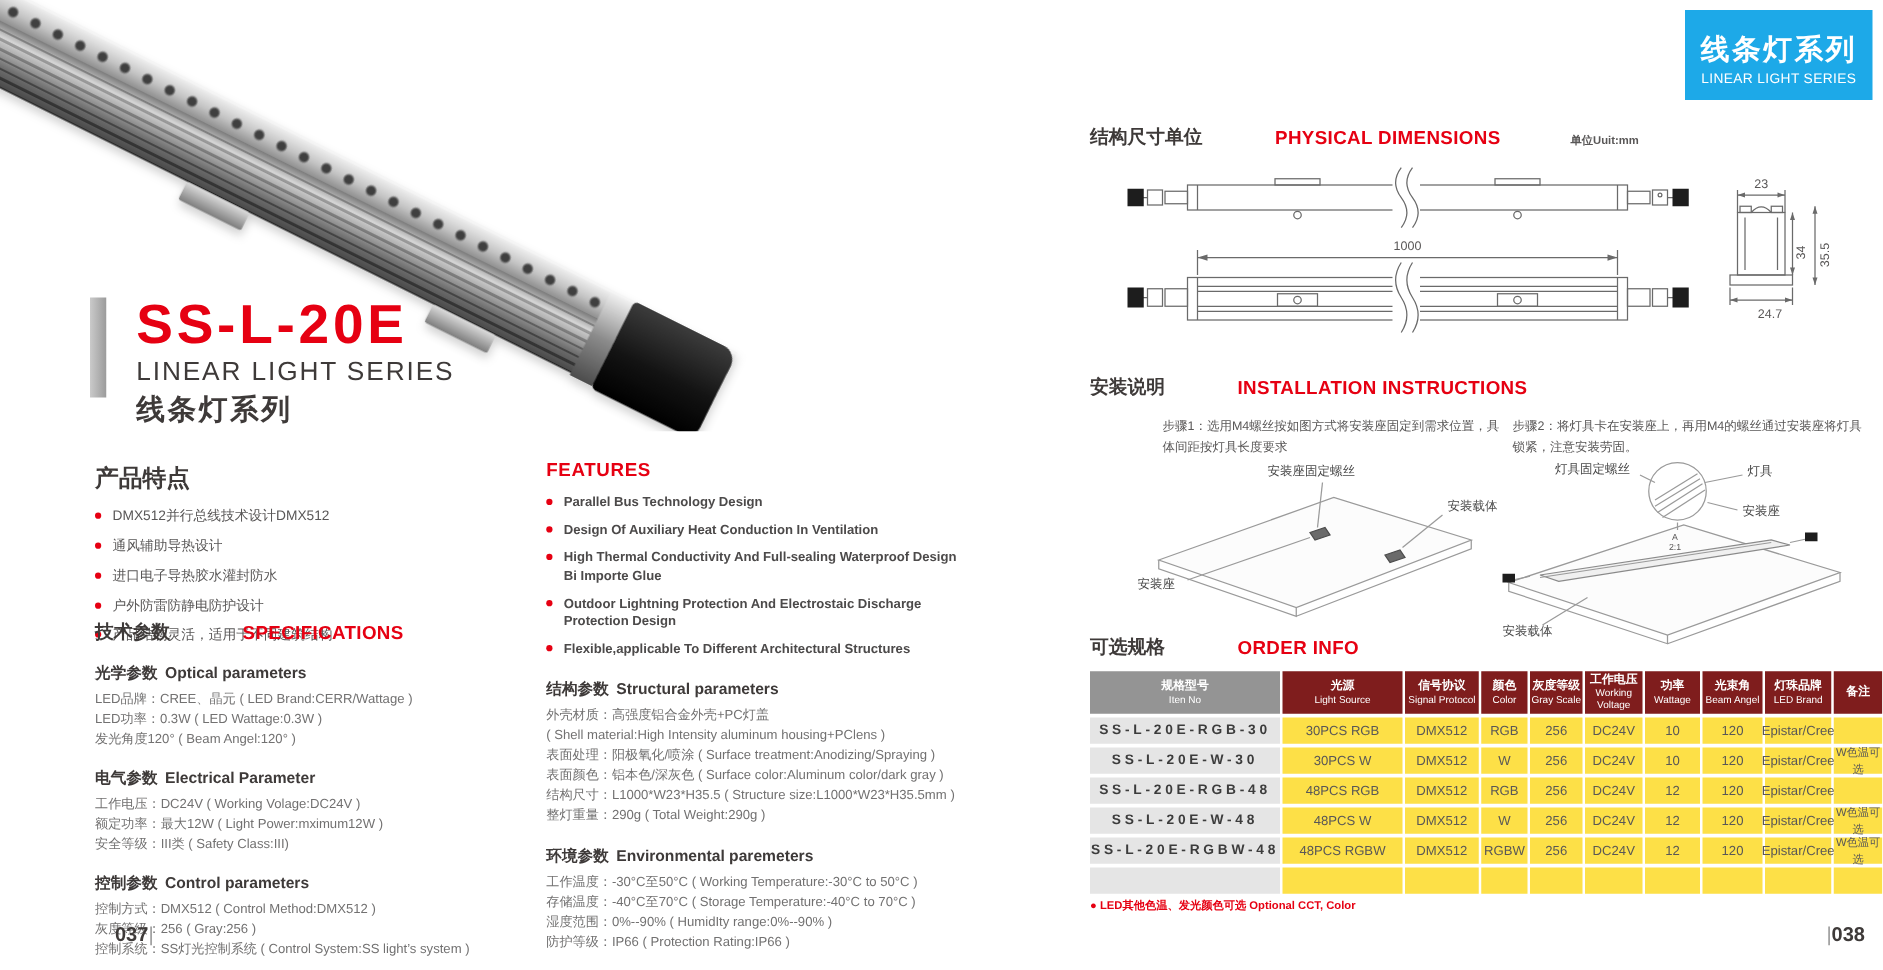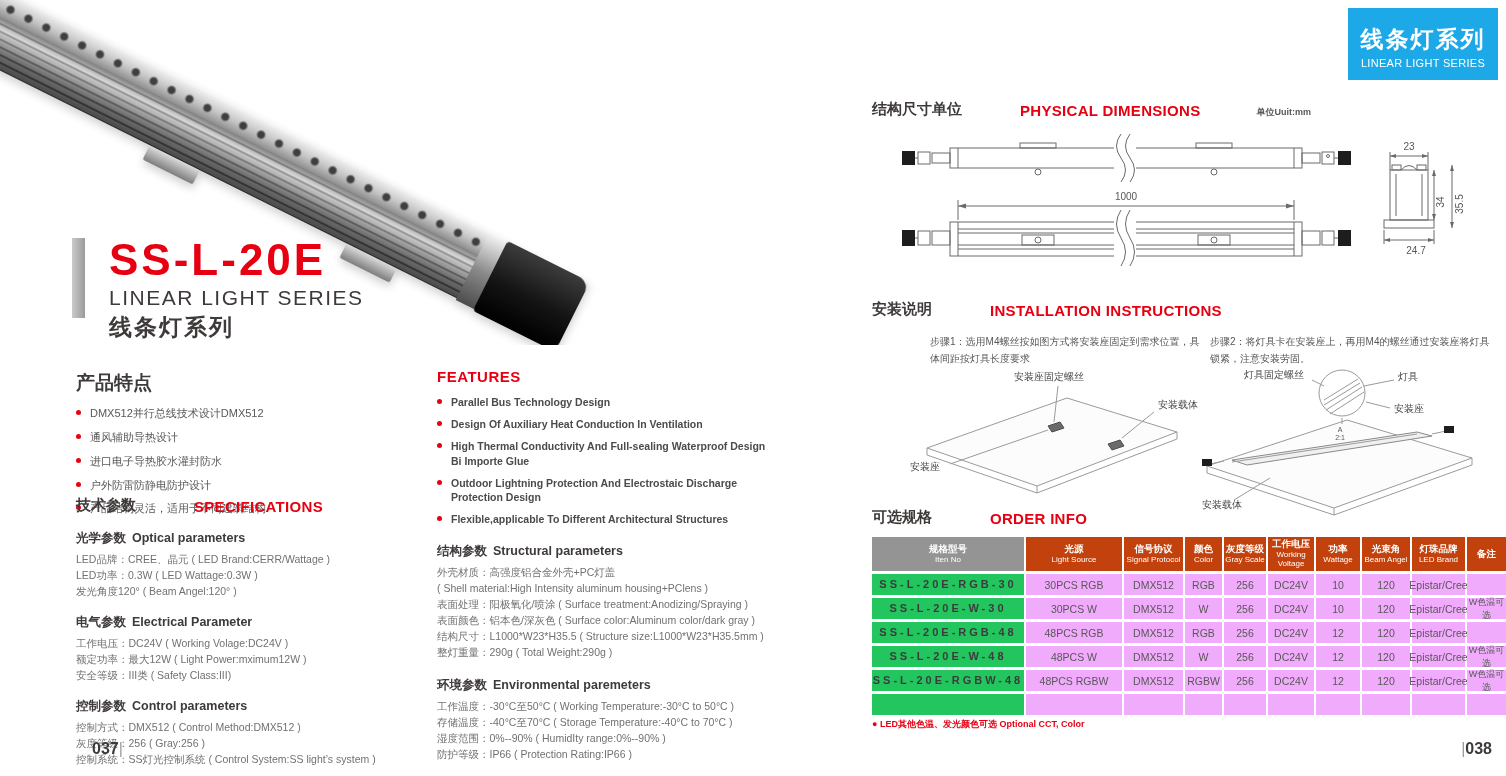--- a/index.html
+++ b/index.html
@@ -78,28 +78,28 @@
   .step.s2 { left:1210px; top:334px; width:286px; }
   .install-svg { position:absolute; left:872px; top:366px; }
   svg text.lbl { font-size:10px; fill:#4a4a4a; }
   svg text.dim { font-size:10px; fill:#595757; }
   svg text.tiny { font-size:7px; fill:#595757; }
 
   .order-header { position:absolute; left:872px; top:508px; }
   .order-table { position:absolute; left:872px; top:537px; width:634px; display:grid;
         grid-template-columns:152px 96px 59px 37px 42px 46px 44px 48px 53px 39px;
         grid-template-rows:34px repeat(6,21px); column-gap:2px; row-gap:3px; background:#fff; }
-  .th { background:#c2410c; color:#fff; display:flex; flex-direction:column; align-items:center;
+  .th { background:#7f1d1d; color:#fff; display:flex; flex-direction:column; align-items:center;
         justify-content:center; text-align:center; line-height:1.15; padding:1px; }
   .th:first-child { background:#949494; }
   .th .th-cn { font-size:9.5px; font-weight:bold; }
   .th .th-en { font-size:8px; }
-  .td { background:#f0abfc; color:#595757; font-size:10.5px; display:flex; align-items:center;
+  .td { background:#fde047; color:#595757; font-size:10.5px; display:flex; align-items:center;
         justify-content:center; text-align:center; }
-  .td.model { background:#22c55e; color:#3c3c3c; font-weight:bold; font-size:11px; }
+  .td.model { background:#e5e5e5; color:#3c3c3c; font-weight:bold; font-size:11px; }
   .td.remark { font-size:9px; }
   .footnote { position:absolute; left:872px; top:718px; font-size:9px; color:#e60012; font-weight:bold; }
 </style>
 </head>
 <body>
 
 <div id="app">
 
   <div>
 

